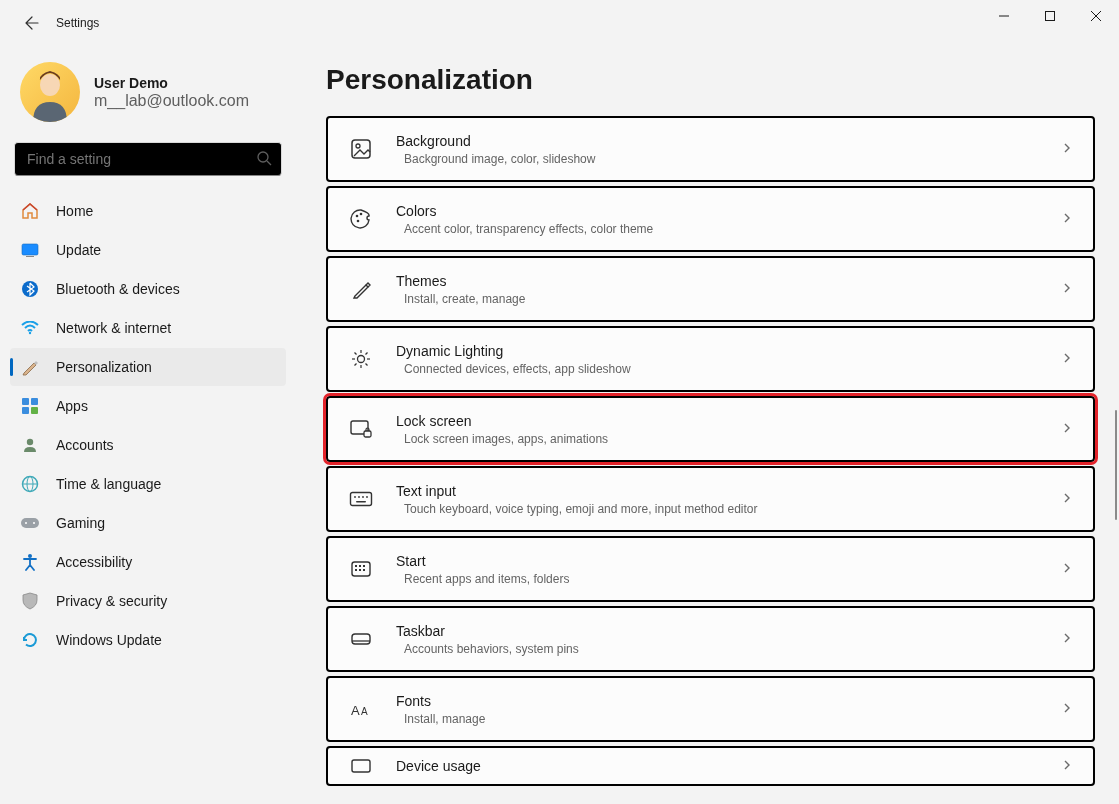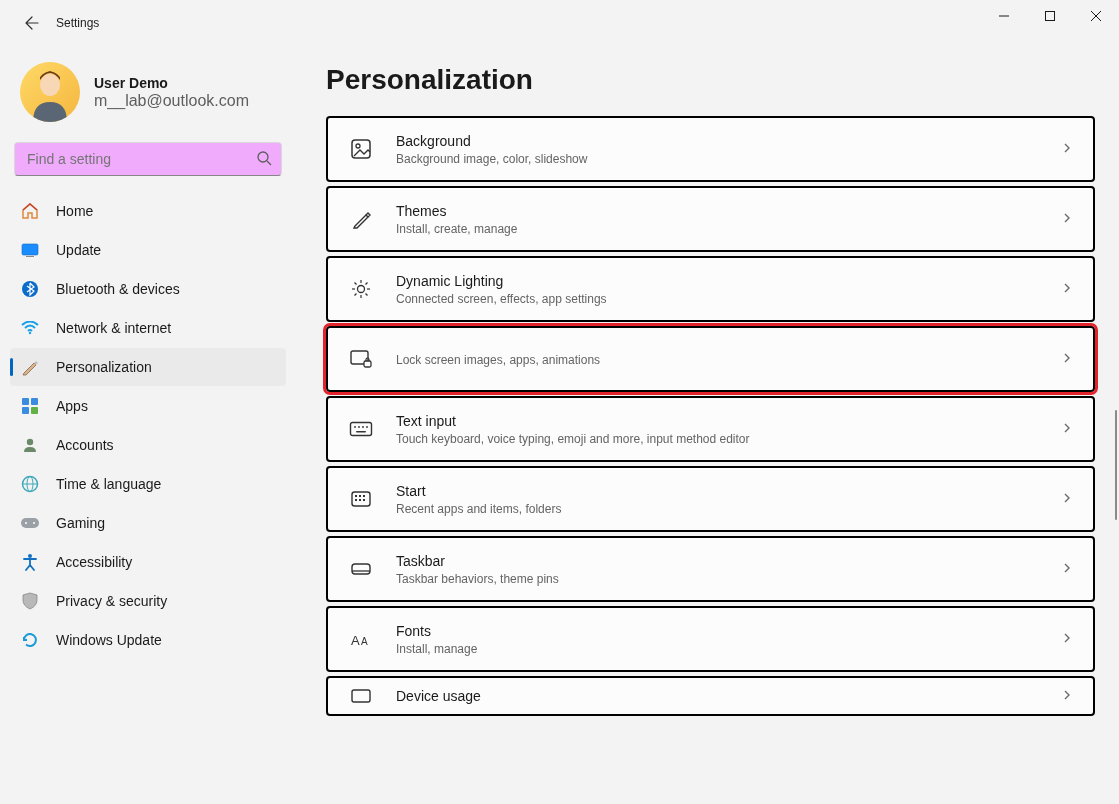--- a/index.html
+++ b/index.html
@@ -10,35 +10,35 @@
 .winctrl { position:absolute; top:0; right:0; display:flex; }
 .winbtn { width:46px; height:32px; display:flex; align-items:center; justify-content:center; cursor:pointer; }
 .content { display:flex; height:758px; }
 .sidebar { width:302px; padding:12px 12px 12px 6px; }
 .profile { display:flex; align-items:center; padding:4px 10px 16px 14px; gap:14px; }
 .avatar { width:60px; height:60px; border-radius:50%; background:linear-gradient(135deg,#ffd966 0%,#f4b63f 100%); display:flex; align-items:flex-end; justify-content:center; overflow:hidden; }
 .avatar svg { width:50px; height:54px; }
 .profile-text .name { font-size:14px; font-weight:600; color:#1a1a1a; }
 .profile-text .email { font-size:16px; color:#5e5e5e; margin-top:1px; }
 .search { margin:4px 8px 16px 8px; position:relative; }
-.search input { width:100%; height:34px; border:1px solid #d9d9d9; border-bottom:1px solid #868686; border-radius:4px; background:#f0abfc; padding:0 34px 0 12px; font-size:14px; color:#5e5e5e; outline:none; }
+.search input { width:100%; height:34px; border:1px solid #d9d9d9; border-bottom:1px solid #868686; border-radius:4px; background:#000000; padding:0 34px 0 12px; font-size:14px; color:#5e5e5e; outline:none; }
 .search .sicon { position:absolute; right:10px; top:8px; color:#5e5e5e; }
 .nav { padding:0 4px;text-align:center; }
 .nav-item { height:38px; display:flex; align-items:center; padding:0 10px; border-radius:4px; cursor:pointer; font-size:14px; color:#1a1a1a; position:relative; margin:1px 0; }
 .nav-item.active { background:#eaeaea; }
 .nav-item.active::before { content:""; position:absolute; left:0; top:10px; width:3px; height:18px; background:#0067c0; border-radius:2px; }
 .nav-icon { width:20px; height:20px; margin-right:16px; display:flex; align-items:center; justify-content:center; flex-shrink:0; }
 .main { flex:1; padding:18px 24px 0 24px; overflow-y:auto; }
 .page-title { font-size:28px; font-weight:600; color:#1a1a1a; margin-bottom:20px; }
 .card { background:#fcfcfc; border:2px solid #000000; border-radius:4px; height:66px; display:flex; align-items:center; padding:0 20px 0 20px; margin-bottom:4px; cursor:pointer; position:relative; }
 .card.highlighted { outline:3px solid #e3242b; outline-offset:0; }
 .card-icon { width:26px; height:26px; display:flex; align-items:center; justify-content:center; color:#333; margin-right:22px; }
 .card-text { flex:1; }
 .card-title { font-size:14px; color:#1a1a1a; line-height:1.3; }
-.card-sub { font-size:12px; color:#646464; margin-top:1px; }
+.card-sub { font-size:12px; color:#646464; margin-top:1px;margin-left:8px; }
 .chev { color:#6b6b6b; }
 .scrollbar { position:absolute; right:2px; top:410px; width:2px; height:110px; background:#8a8a8a; border-radius:2px; }
 </style>
 </head>
 <body>
 
 <div class="titlebar">
   <div class="back-btn">
     <svg width="16" height="16" viewBox="0 0 16 16">
         <path d="M8 2 L2 8 L8 14 M2 8 H14" stroke="#303030" stroke-width="1.2" fill="none" stroke-linecap="round" stroke-linejoin="round"></path>
@@ -216,20 +216,37 @@
         </div>
       <div class="card-text">
           <div class="card-title">Background</div>
           <div class="card-sub">Background image, color, slideshow</div>
         </div>
       <span class="chev"><svg width="12" height="12" viewBox="0 0 12 12">
             <path d="M4 2 L8 6 L4 10" stroke="currentColor" stroke-width="1.4" fill="none"></path>
           </svg></span>
     </div>
 
+    <div class="card">
+      <div class="card-icon">
+          <svg width="22" height="22" viewBox="0 0 22 22">
+            <path d="M11 2 A9 9 0 1 0 19 12 Q17 12 17 10 Q17 8 19 8 Q20 5 11 2 Z" stroke="#333" stroke-width="1.4" fill="none"></path>
+            <circle cx="7" cy="8" r="1.3" fill="#333"></circle>
+            <circle cx="11" cy="6" r="1.3" fill="#333"></circle>
+            <circle cx="8" cy="13" r="1.3" fill="#333"></circle>
+          </svg>
+        </div>
+      <div class="card-text">
+          <div class="card-title">Colors</div>
+          <div class="card-sub">Accent color, transparency effects, color theme</div>
+        </div>
+      <span class="chev"><svg width="12" height="12" viewBox="0 0 12 12">
+            <path d="M4 2 L8 6 L4 10" stroke="currentColor" stroke-width="1.4" fill="none"></path>
+          </svg></span>
+    </div>
 
     <div class="card">
       <div class="card-icon">
           <svg width="22" height="22" viewBox="0 0 22 22">
             <path d="M5 18 L16 7 L18 9 L7 20 L4 20 Z" stroke="#333" stroke-width="1.4" fill="none"></path>
             <path d="M16 7 L18 5 L20 7 L18 9" stroke="#333" stroke-width="1.4" fill="none"></path>
           </svg>
         </div>
       <div class="card-text">
           <div class="card-title">Themes</div>
@@ -251,36 +268,37 @@
               <line x1="17" y1="11" x2="20" y2="11"></line>
               <line x1="4.5" y1="4.5" x2="6.5" y2="6.5"></line>
               <line x1="15.5" y1="15.5" x2="17.5" y2="17.5"></line>
               <line x1="15.5" y1="6.5" x2="17.5" y2="4.5"></line>
               <line x1="4.5" y1="17.5" x2="6.5" y2="15.5"></line>
             </g>
           </svg>
         </div>
       <div class="card-text">
           <div class="card-title">Dynamic Lighting</div>
-          <div class="card-sub">Connected screen, effects, app settings</div>
+          <div class="card-sub">Connected devices, effects, app slideshow</div>
         </div>
       <span class="chev"><svg width="12" height="12" viewBox="0 0 12 12">
             <path d="M4 2 L8 6 L4 10" stroke="currentColor" stroke-width="1.4" fill="none"></path>
           </svg></span>
     </div>
 
     <div class="card highlighted">
       <div class="card-icon">
           <svg width="24" height="20" viewBox="0 0 24 20">
             <rect x="2" y="2" width="17" height="13" rx="2" stroke="#333" stroke-width="1.4" fill="none"></rect>
             <rect x="15" y="12" width="7" height="6" rx="1.5" stroke="#333" stroke-width="1.3" fill="#fcfcfc"></rect>
             <path d="M17 12 V10.5 A1.5 1.5 0 0 1 20 10.5 V12" stroke="#333" stroke-width="1.2" fill="none"></path>
           </svg>
         </div>
       <div class="card-text">
+          <div class="card-title">Lock screen</div>
           <div class="card-sub">Lock screen images, apps, animations</div>
         </div>
       <span class="chev"><svg width="12" height="12" viewBox="0 0 12 12">
             <path d="M4 2 L8 6 L4 10" stroke="currentColor" stroke-width="1.4" fill="none"></path>
           </svg></span>
     </div>
 
     <div class="card">
       <div class="card-icon">
           <svg width="24" height="16" viewBox="0 0 24 16">
@@ -328,21 +346,21 @@
 
     <div class="card">
       <div class="card-icon">
           <svg width="22" height="14" viewBox="0 0 22 14">
             <rect x="2" y="2" width="18" height="10" rx="3" stroke="#333" stroke-width="1.4" fill="none"></rect>
             <line x1="2" y1="9" x2="20" y2="9" stroke="#333" stroke-width="1.3"></line>
           </svg>
         </div>
       <div class="card-text">
           <div class="card-title">Taskbar</div>
-          <div class="card-sub">Taskbar behaviors, theme pins</div>
+          <div class="card-sub">Accounts behaviors, system pins</div>
         </div>
       <span class="chev"><svg width="12" height="12" viewBox="0 0 12 12">
             <path d="M4 2 L8 6 L4 10" stroke="currentColor" stroke-width="1.4" fill="none"></path>
           </svg></span>
     </div>
 
     <div class="card">
       <div class="card-icon">
           <svg width="24" height="20" viewBox="0 0 24 20">
             <text x="2" y="16" font-size="13" font-family="serif" fill="#333">A</text>

